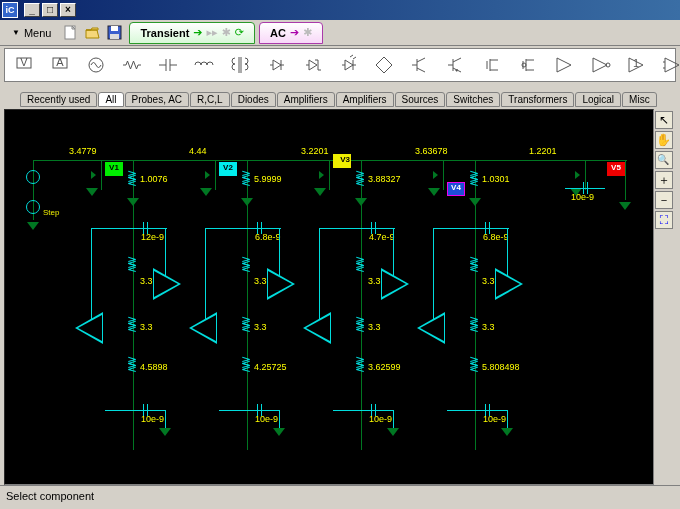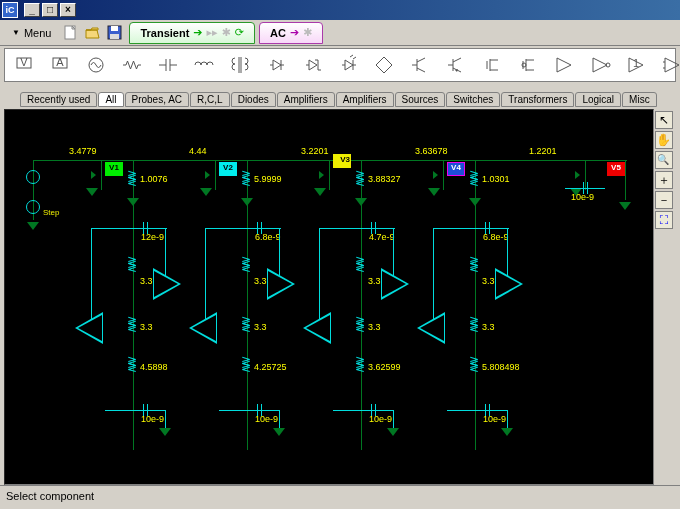--- a/index.html
+++ b/index.html
@@ -29,21 +29,21 @@
 
 .wire { position: absolute; background: #007722; }
 .wire.h { height: 1px; }
 .wire.v { width: 1px; }
 .wire.cyan { background: #00dddd; }
 .lbl { position: absolute; color: #ffff00; font-size: 9px; font-family: Arial; white-space: nowrap; }
 .probe { position: absolute; width: 18px; height: 14px; border: 1px solid; font-size: 8px; font-weight: bold; text-align: center; line-height: 9px; }
 .probe.v1 { background: #00ee00; border-color: #00ee00; color: #000; }
 .probe.v2 { background: #00eeee; border-color: #00eeee; color: #000; }
 .probe.v3 { background: #eeee00; border-color: #eeee00; color: #000; }
-.probe.v4 { background: #1d4ed8; border-color: #ee00ee; color: #fff; }
+.probe.v4 { background: #1d4ed8; border-color: #ee00ee; color: #fff; margin-top: 20px; }
 .probe.v5 { background: #ee0000; border-color: #ee0000; color: #fff; }
 .opamp-r { position: absolute; width: 0; height: 0; border-left: 28px solid #00dddd; border-top: 16px solid transparent; border-bottom: 16px solid transparent; }
 .opamp-l { position: absolute; width: 0; height: 0; border-right: 28px solid #00dddd; border-top: 16px solid transparent; border-bottom: 16px solid transparent; }
 .opamp-inner-r { position: absolute; width: 0; height: 0; border-left: 24px solid #000; border-top: 13px solid transparent; border-bottom: 13px solid transparent; }
 .opamp-inner-l { position: absolute; width: 0; height: 0; border-right: 24px solid #000; border-top: 13px solid transparent; border-bottom: 13px solid transparent; }
 .cap { position: absolute; }
 .cap::before, .cap::after { content: ''; position: absolute; background: #00dddd; }
 .cap.h::before { width: 1px; height: 12px; top: -6px; left: -2px; }
 .cap.h::after { width: 1px; height: 12px; top: -6px; left: 2px; }
 .res { position: absolute; color: #00dddd; font-size: 12px; line-height: 6px; letter-spacing: -2px; }

